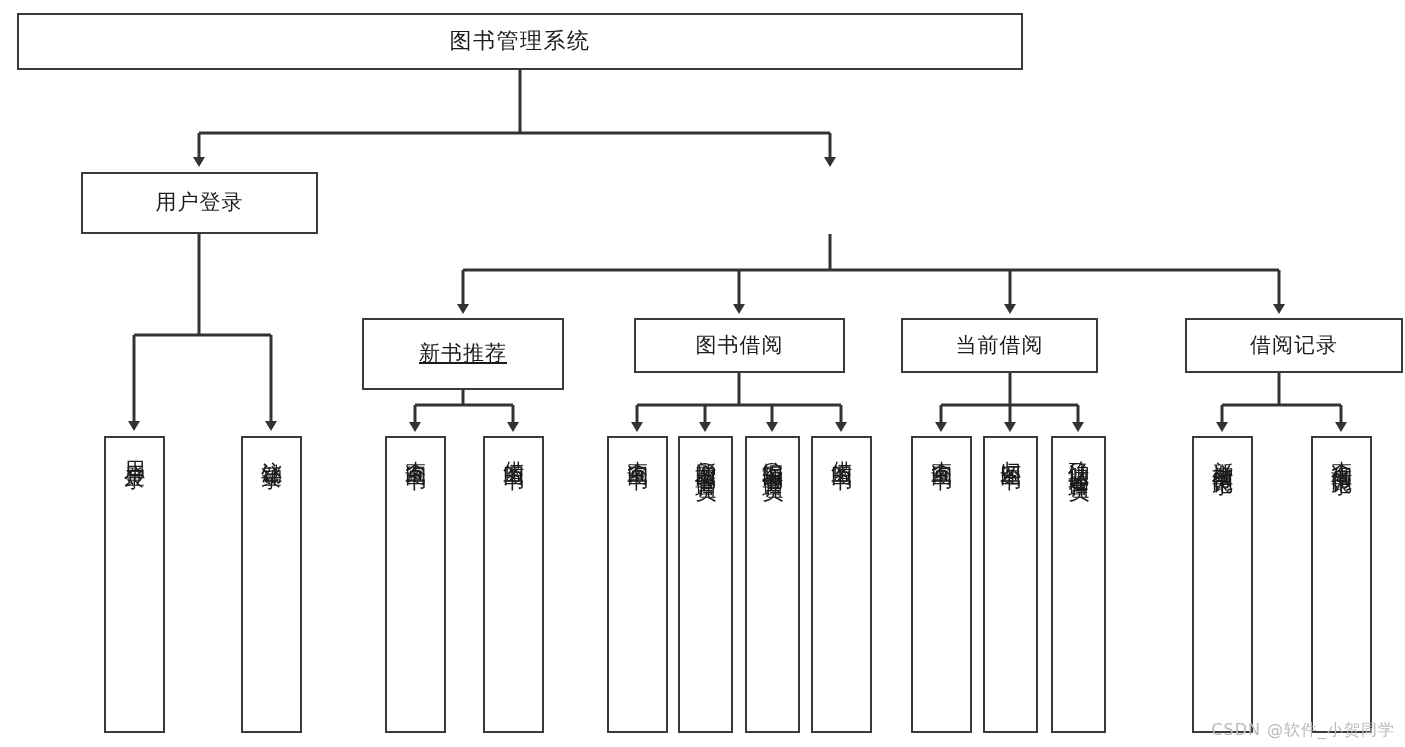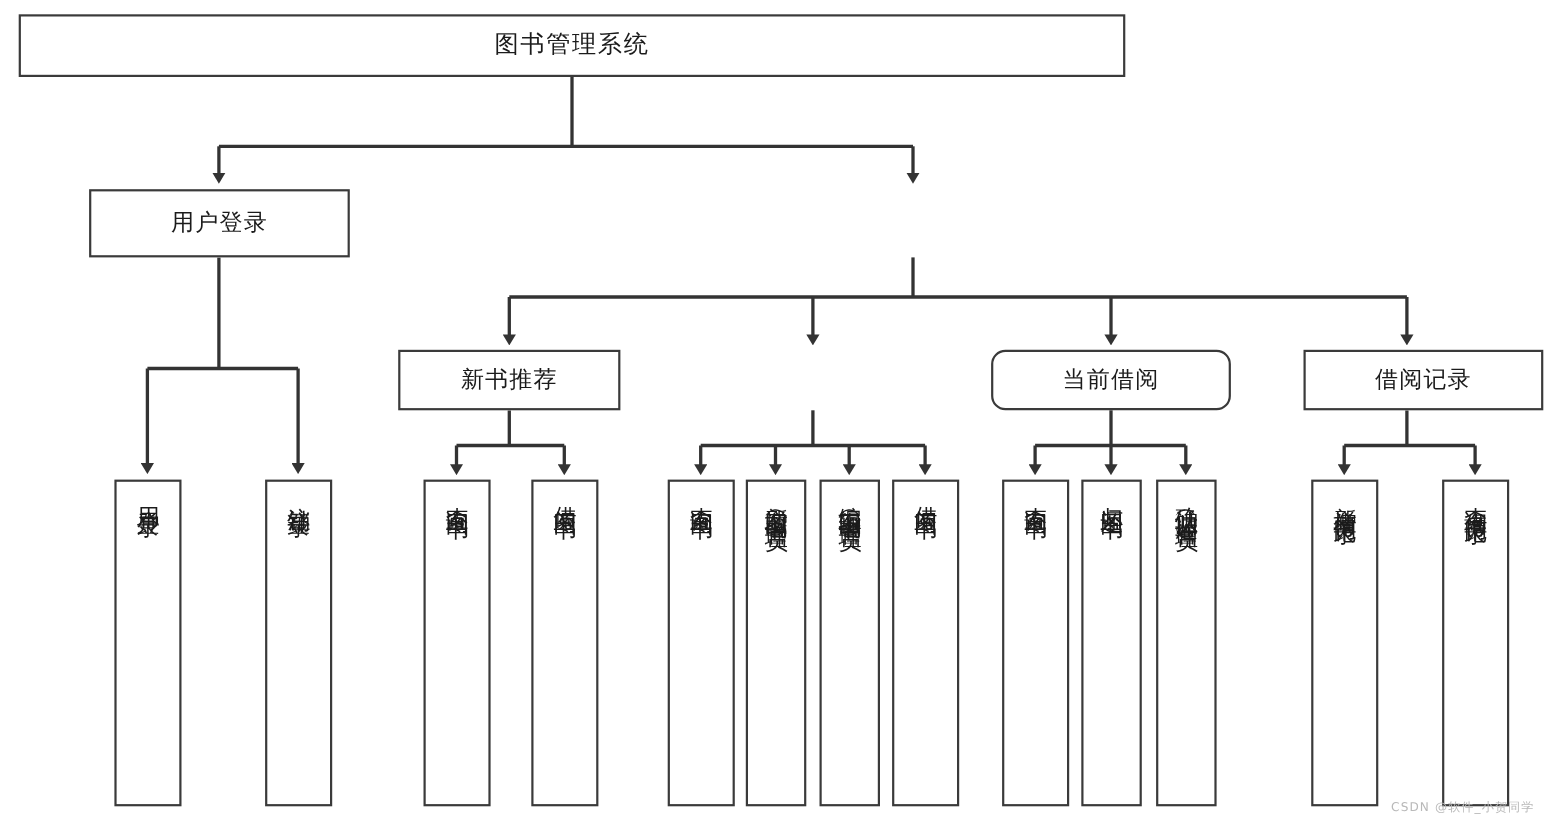--- a/index.html
+++ b/index.html
@@ -54,21 +54,21 @@
   }
   .node.vertical > span{
     writing-mode:vertical-rl;
     text-orientation:upright;
     display:block;
   }
   .watermark{
     position:absolute;
     right:10px;
     bottom:6px;
-    font-size:11px;
+    font-size:16px;
     color:#b9b9b9;
     letter-spacing:1px;
     white-space:nowrap;
     user-select:none;
   }
 </style>
 </head>
 <body>
 
 <div id="diagram-root">
@@ -125,26 +125,29 @@
 
   <div class="node horizontal root" style="left:17px; top:13px; width:1006px; height:57px;">
     <span>图书管理系统</span>
   </div>
 
   <div class="node horizontal" style="left:81px; top:172px; width:237px; height:62px;">
     <span>用户登录</span>
   </div>
 
 
-  <div class="node horizontal" style="left:362px; top:318px; width:202px; height:55px;">
+  <div class="node horizontal" style="left:362px; top:318px; width:202px; height:72px;text-decoration:underline;">
     <span>新书推荐</span>
   </div>
 
-
-  <div class="node horizontal" style="left:901px; top:318px; width:218px; height:55px;border-radius:13px;">
+  <div class="node horizontal" style="left:634px; top:318px; width:211px; height:55px;">
+    <span>图书借阅</span>
+  </div>
+
+  <div class="node horizontal" style="left:901px; top:318px; width:197px; height:55px;">
     <span>当前借阅</span>
   </div>
 
   <div class="node horizontal" style="left:1170px; top:318px; width:218px; height:55px;margin-left:15px;">
     <span>借阅记录</span>
   </div>
 
   <div class="node vertical" style="left:104px; top:436px; width:61px; height:297px;">
     <span>用户登录</span>
   </div>

